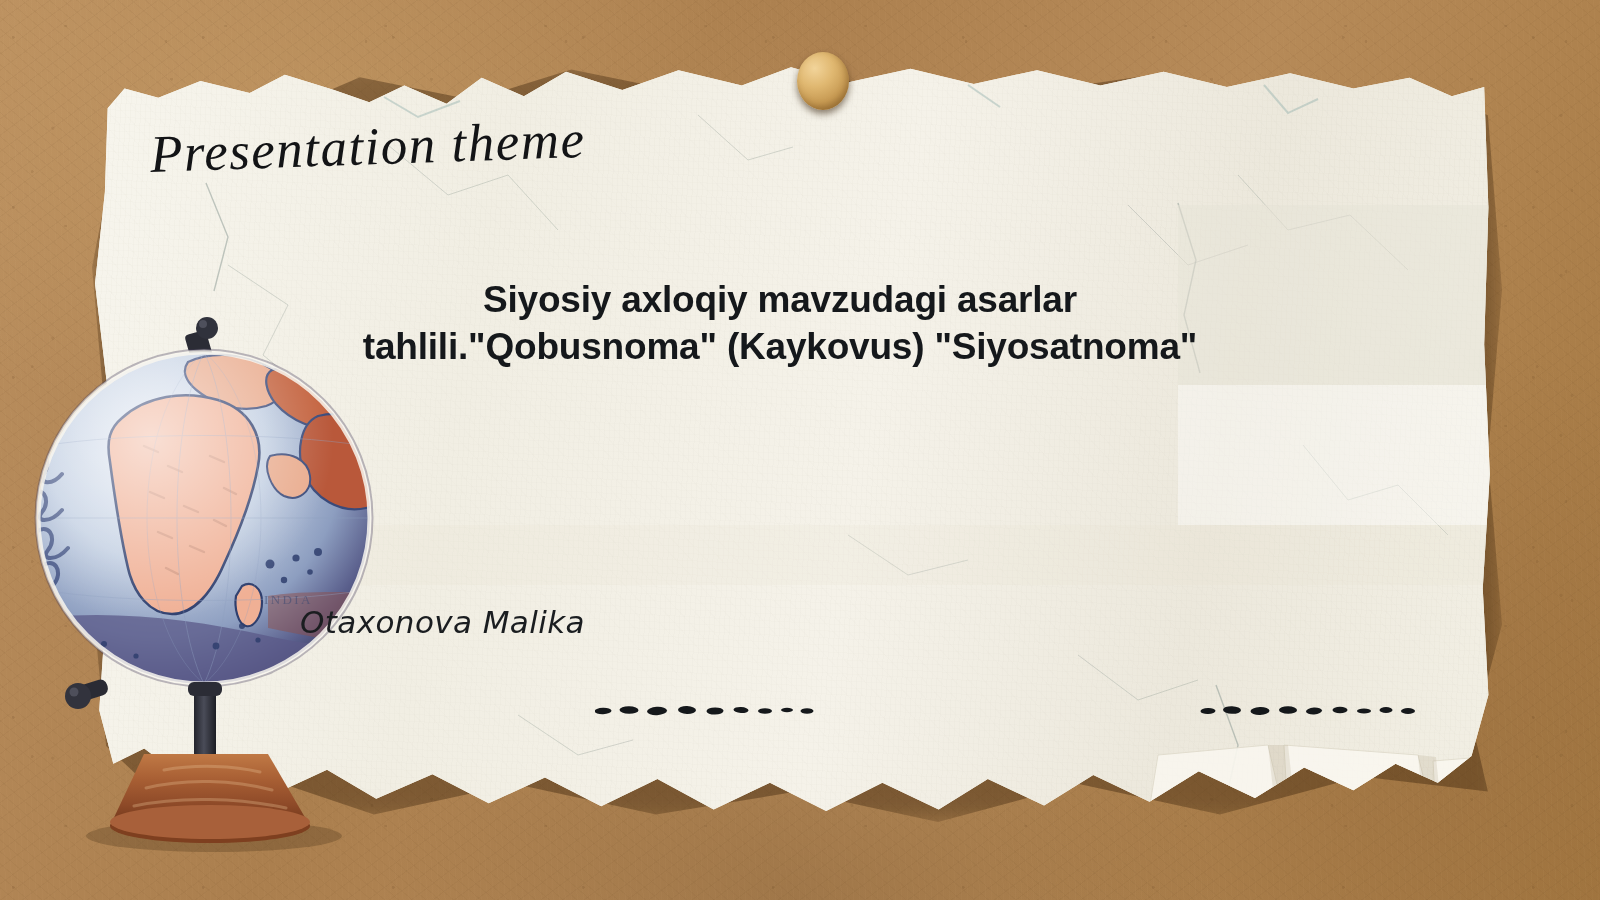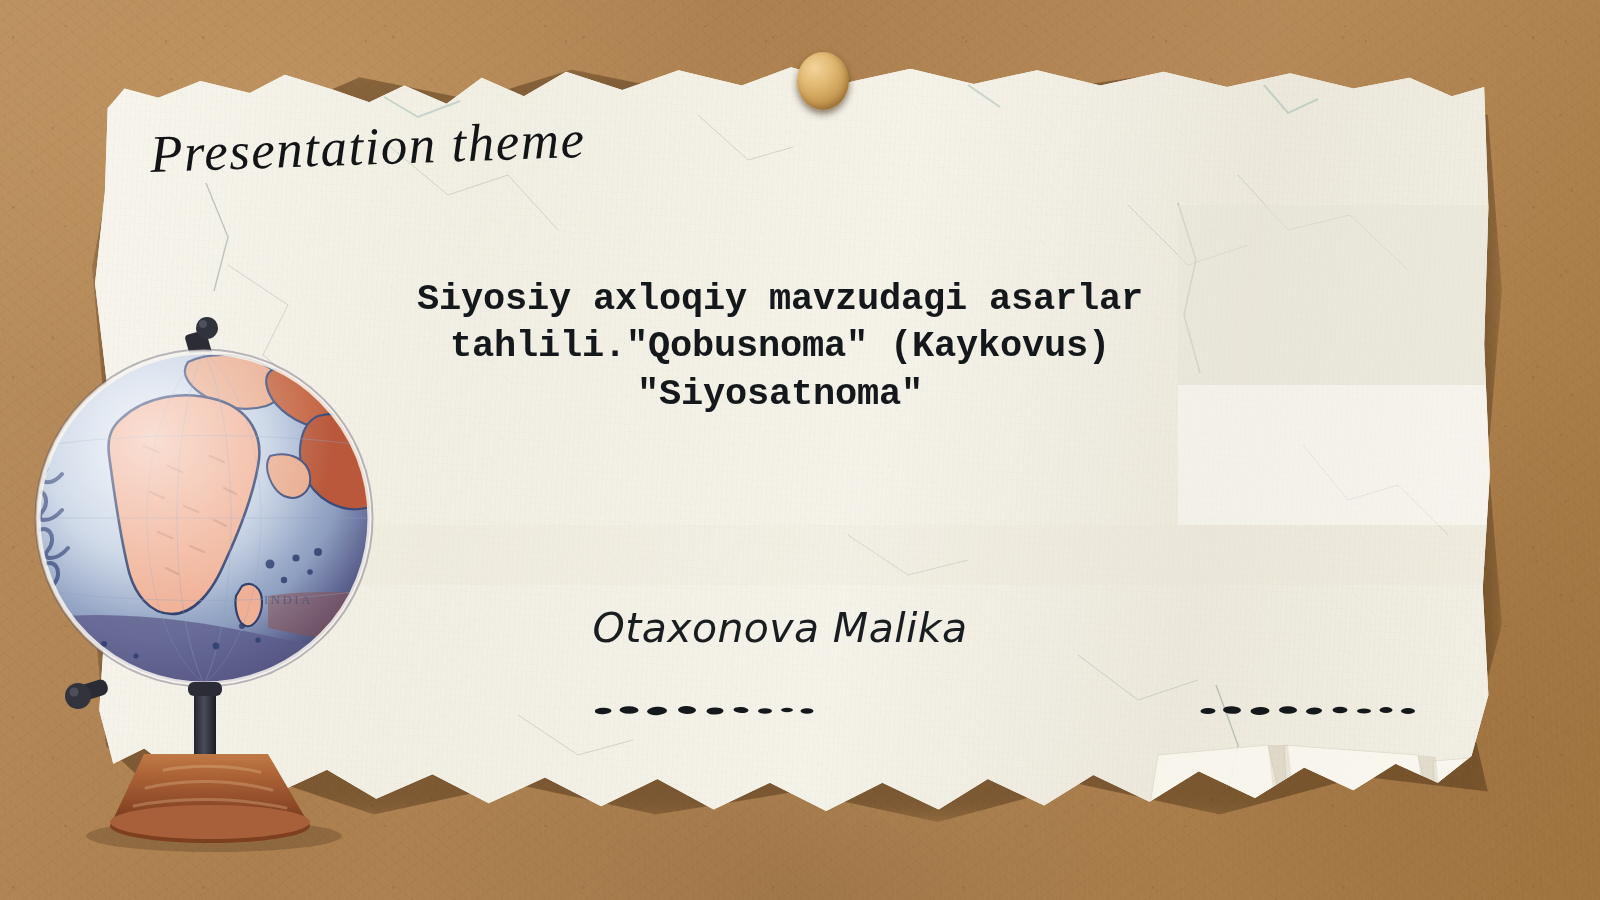--- a/index.html
+++ b/index.html
@@ -139,37 +139,37 @@
     transform: rotate(-2.0deg);
     transform-origin: left center;
     white-space: nowrap;
   }
 
   .main-title {
     position: absolute;
     left: 300px; top: 276px;
     width: 960px;
     text-align: center;
-    font-family: Liberation Mono, monospace;
+    font-family: Liberation Sans, sans-serif;
     font-weight: 700;
     font-size: 37px;
     line-height: 1.28;
     letter-spacing: -0.2px;
     color: #15181b;
   }
 
   .author {
     position: absolute;
     left: 300px; top: 604px;
     width: 960px;
-    text-align: center;
+    text-align: left;
     font-family: "DejaVu Sans", "Liberation Sans", sans-serif;
     font-style: italic;
     font-weight: 400;
-    font-size: 41px;
+    font-size: 31px;
     letter-spacing: 0.4px;
     color: #1a1d20;
   }
 
   
   .dash-rule { position: absolute; }
 
   
   .globe-wrap {
     position: absolute;

